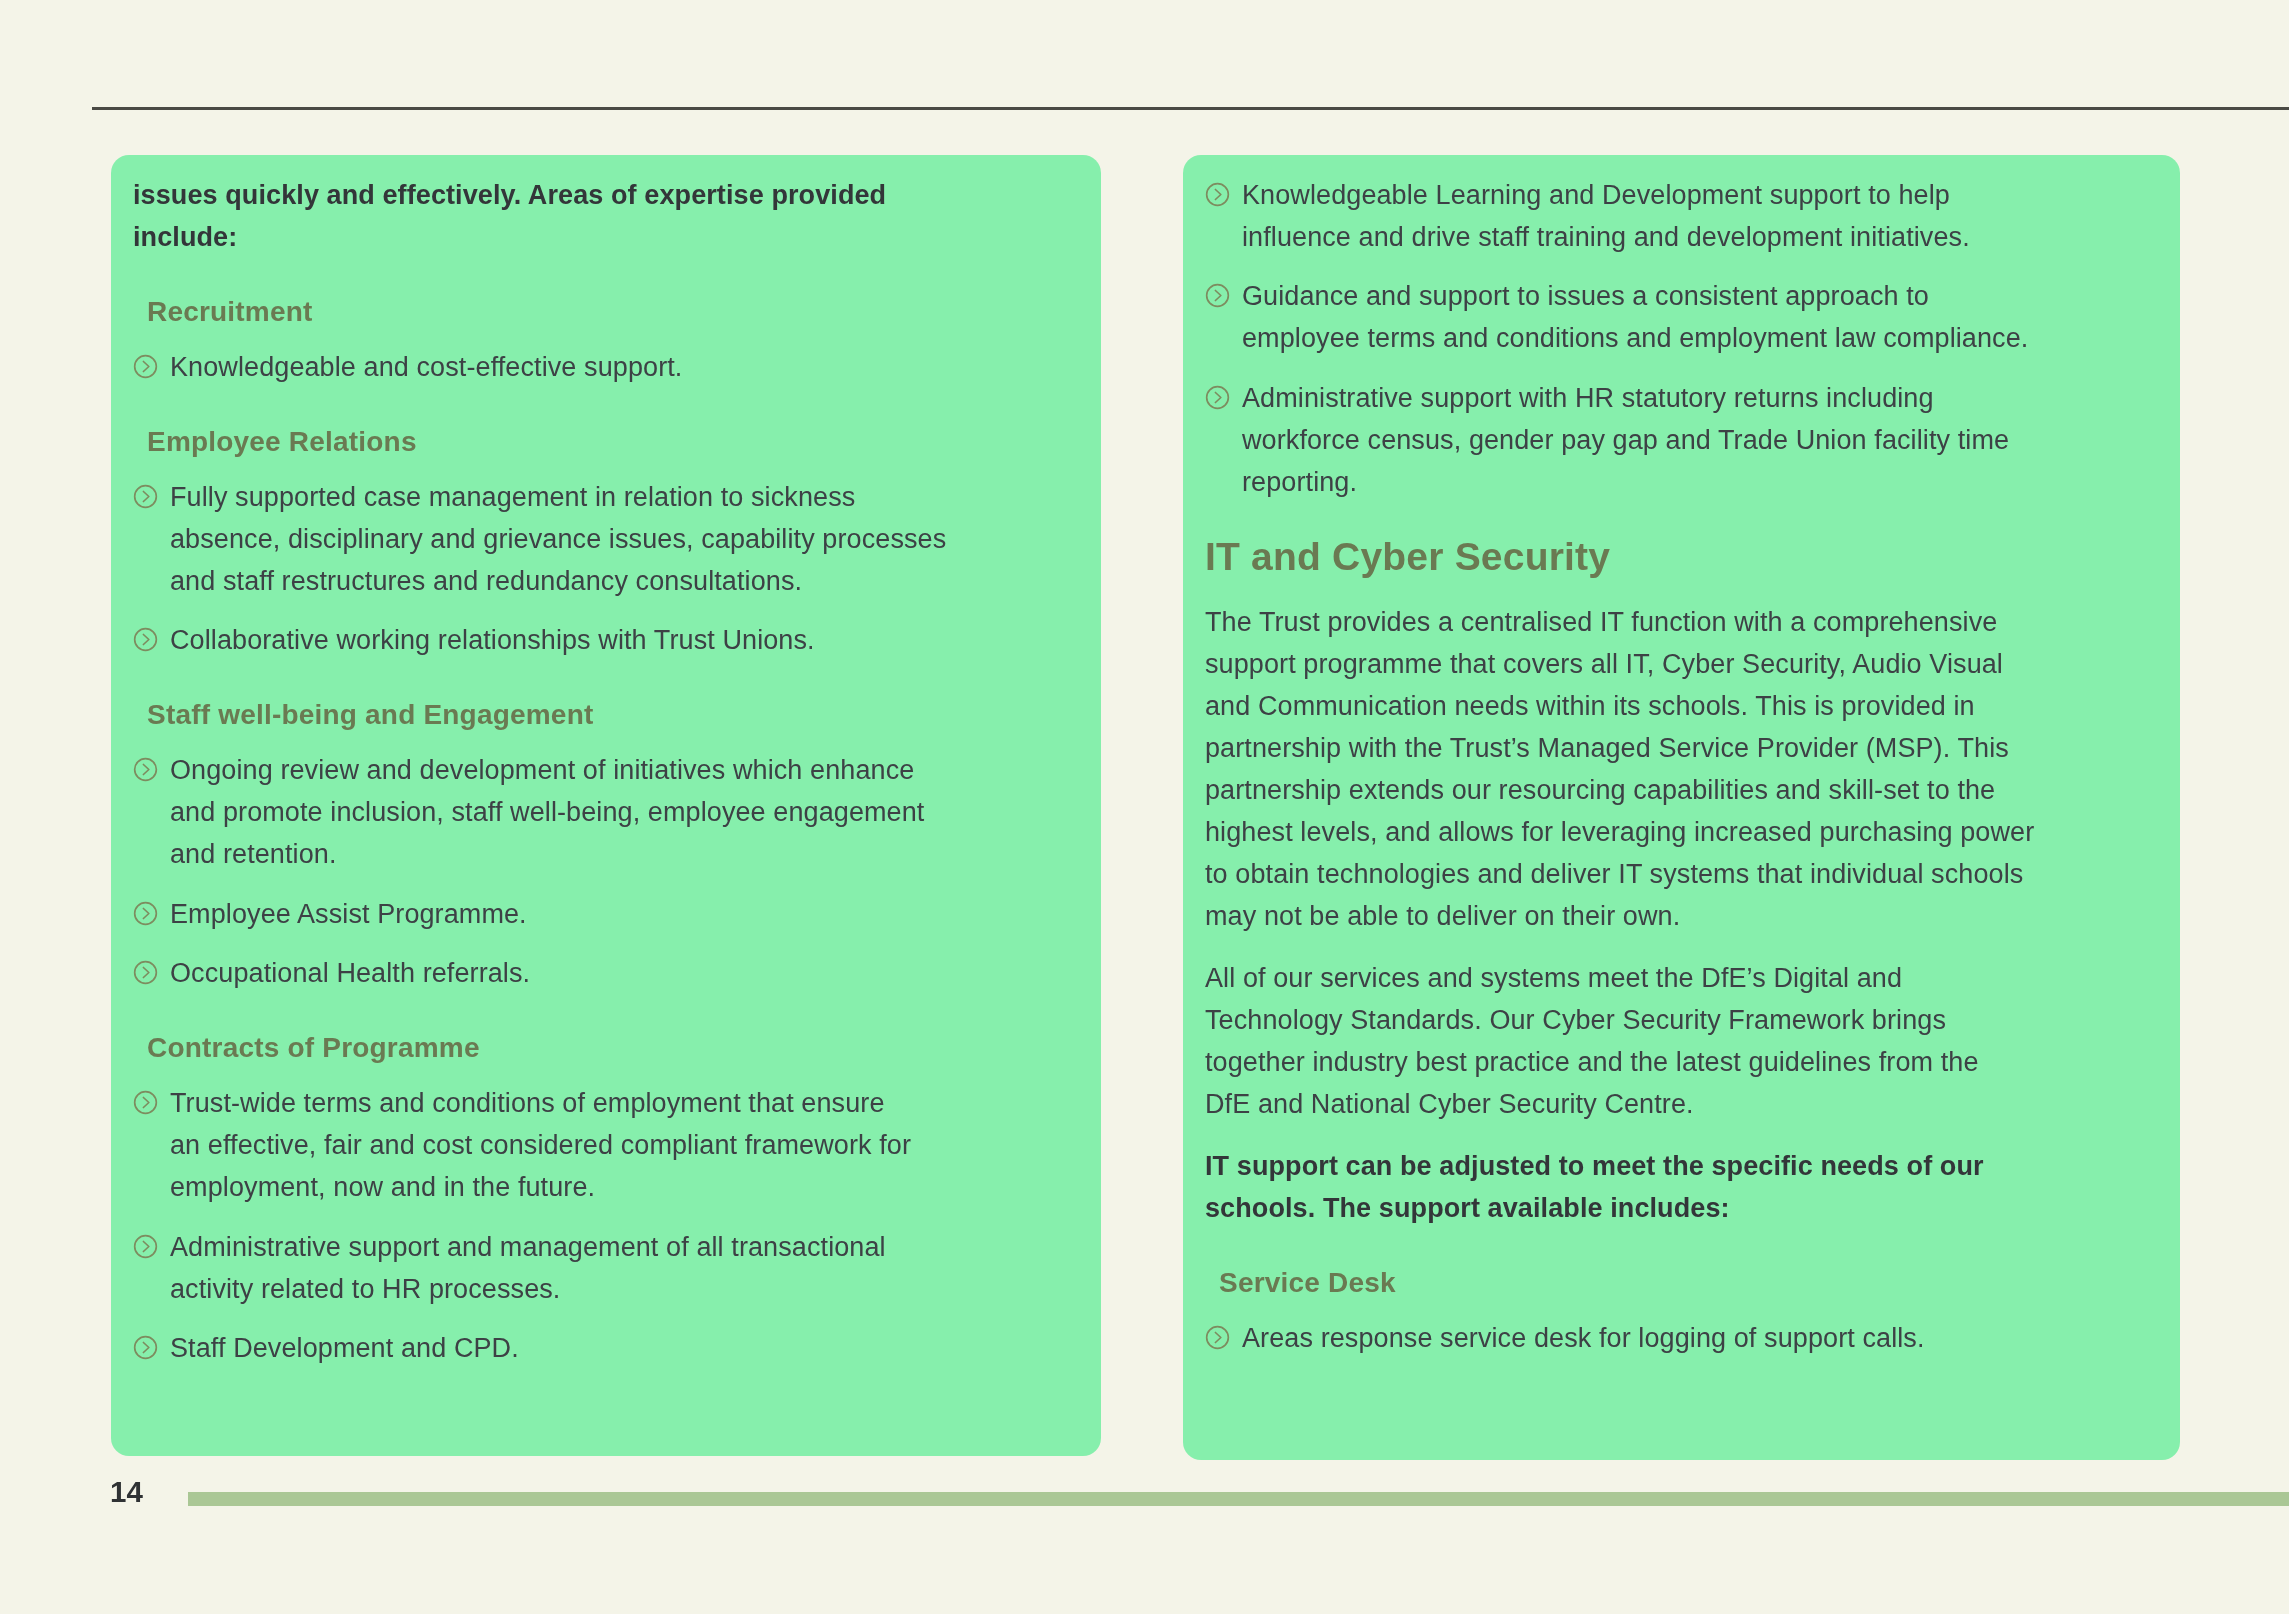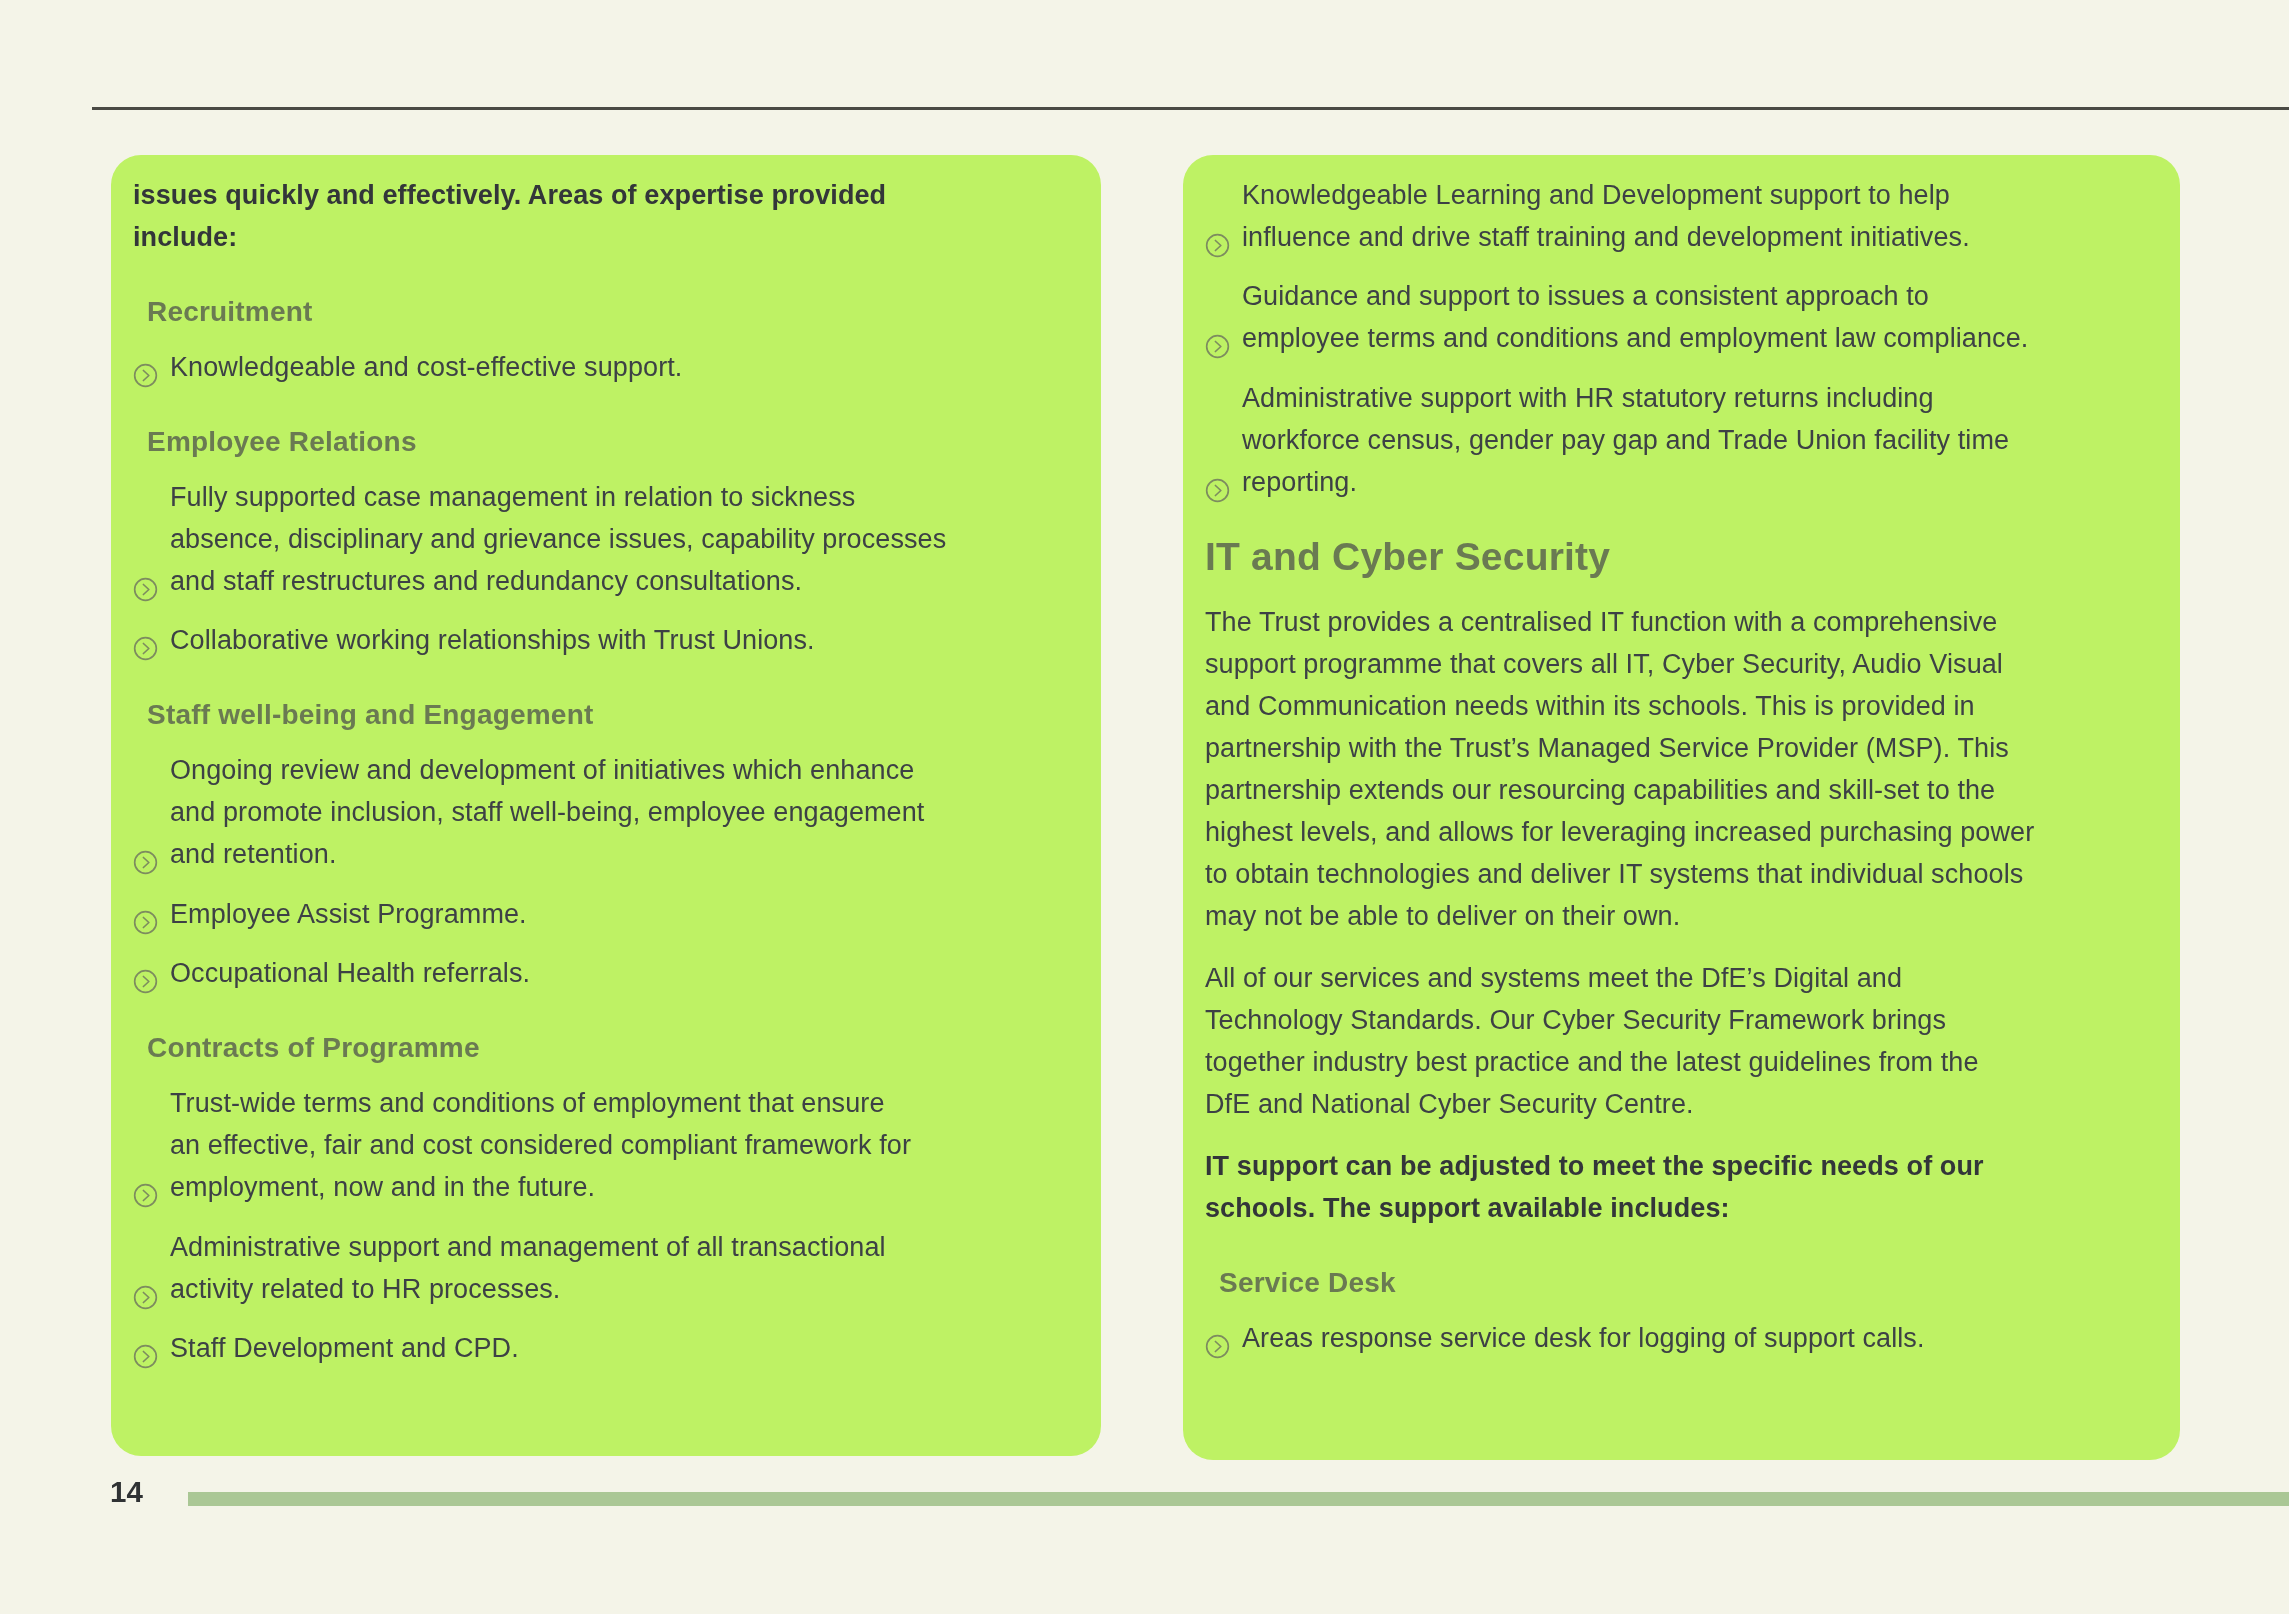--- a/index.html
+++ b/index.html
@@ -13,22 +13,22 @@
   }
   .top-rule {
     position: absolute;
     left: 92px; right: 0; top: 107px;
     height: 2.8px;
     background: #4a4a44;
   }
   .card {
     position: absolute;
     top: 155px;
-    background: #bef264;
-    border-radius: 30px;
+    background: #86efac;
+    border-radius: 18px;
     padding: 18.5px 31px 0 22px;
     overflow: hidden;
   }
   .card-left  { left: 111px;  width: 990px; height: 1301px; }
   .card-right { left: 1183px; width: 997px; height: 1305px; }
 
   .body-text, .bullet-text {
     font-size: 27px;
     line-height: 42px;
     color: #3d4145;
@@ -55,21 +55,21 @@
     font-size: 39px;
     line-height: 50px;
     font-weight: 700;
     color: #6a7a52;
     margin: 29.5px 0 18.5px 0;
     letter-spacing: 0.2px;
   }
   .paragraph { margin-bottom: 20px; }
   .bullet {
     display: flex;
-    align-items: flex-end;
+    align-items: flex-start;
     margin-bottom: 17.5px;
   }
   .bullet-icon {
     flex: 0 0 auto;
     width: 25px; height: 25px;
     margin: 8.3px 12px 0 0;
     color: #7d8c5f;
   }
   .bullet-icon svg { display: block; width: 25px; height: 25px; }
 

